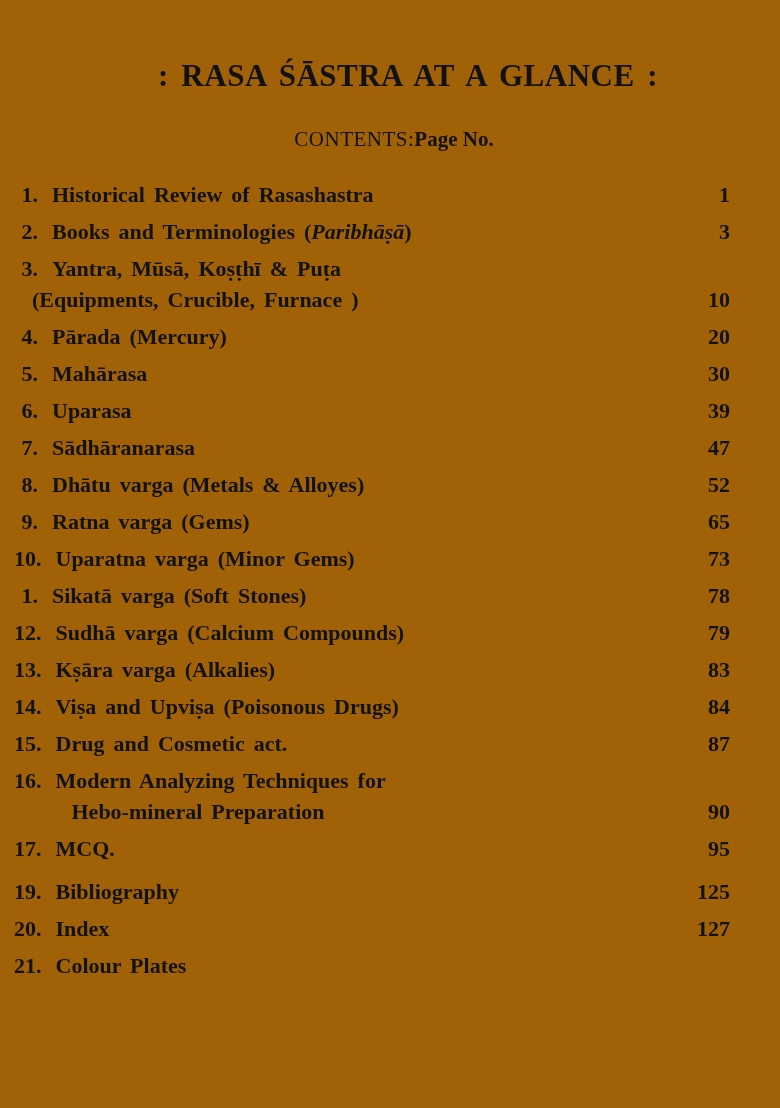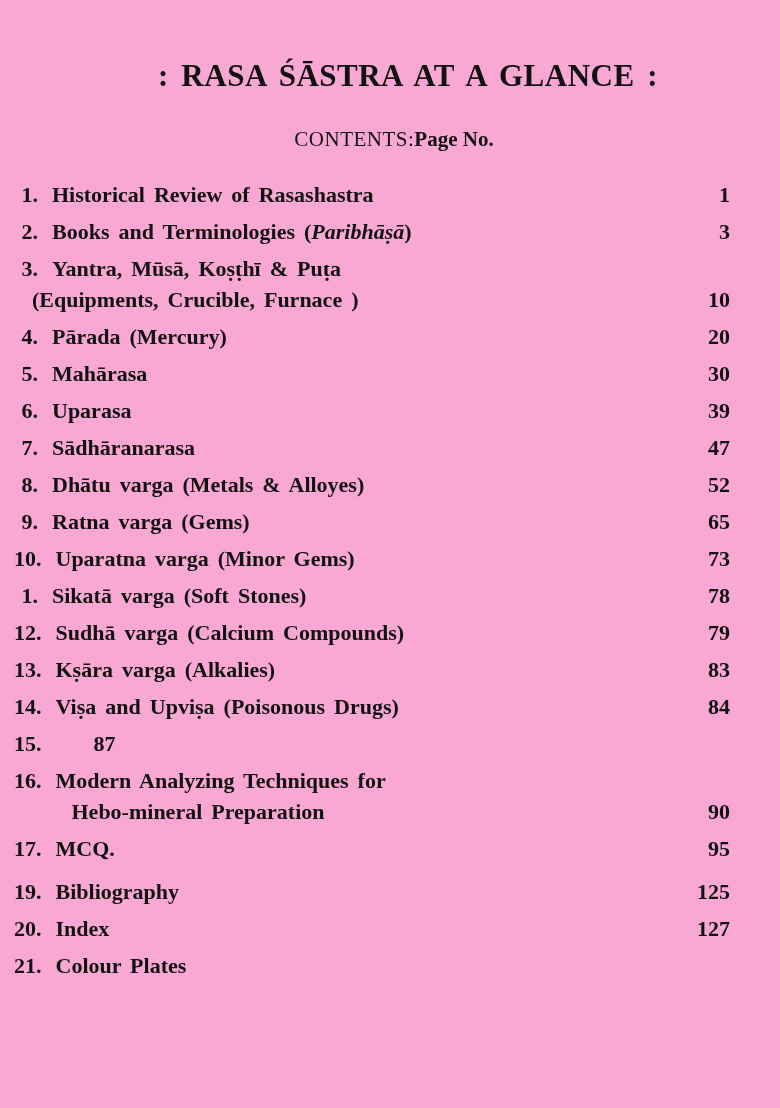--- a/index.html
+++ b/index.html
@@ -5,21 +5,21 @@
   html, body {
     margin: 0;
     padding: 0;
     background: #e8e8e8;
   }
   .page {
     position: relative;
     width: 780px;
     height: 1108px;
     margin: 0 auto;
-    background: #f9a8d4;
+    background: #a16207;
     color: #121212;
     font-family: "Liberation Serif", "DejaVu Serif", serif;
     overflow: hidden;
     box-sizing: border-box;
     padding: 0 6px 0 14px;
   }
   .book-title {
     margin-top: 58px;
     padding-left: 28px;
     text-align: center;
@@ -189,20 +189,21 @@
     </div>
 
     <div class="row">
       <span class="num">14.</span>
       <span class="txt">Viṣa and Upviṣa (Poisonous Drugs)</span>
       <span class="pg">84</span>
     </div>
 
     <div class="row">
       <span class="num">15.</span>
+      <span class="txt">Drug and Cosmetic act.</span>
       <span class="pg">87</span>
     </div>
 
     <div class="row two-line">
       <span class="num">16.</span>
       <span class="txt">
         <span class="l1">Modern Analyzing Techniques for</span>
         <span class="l2 indent">Hebo-mineral Preparation</span>
       </span>
       <span class="pg">90</span>

